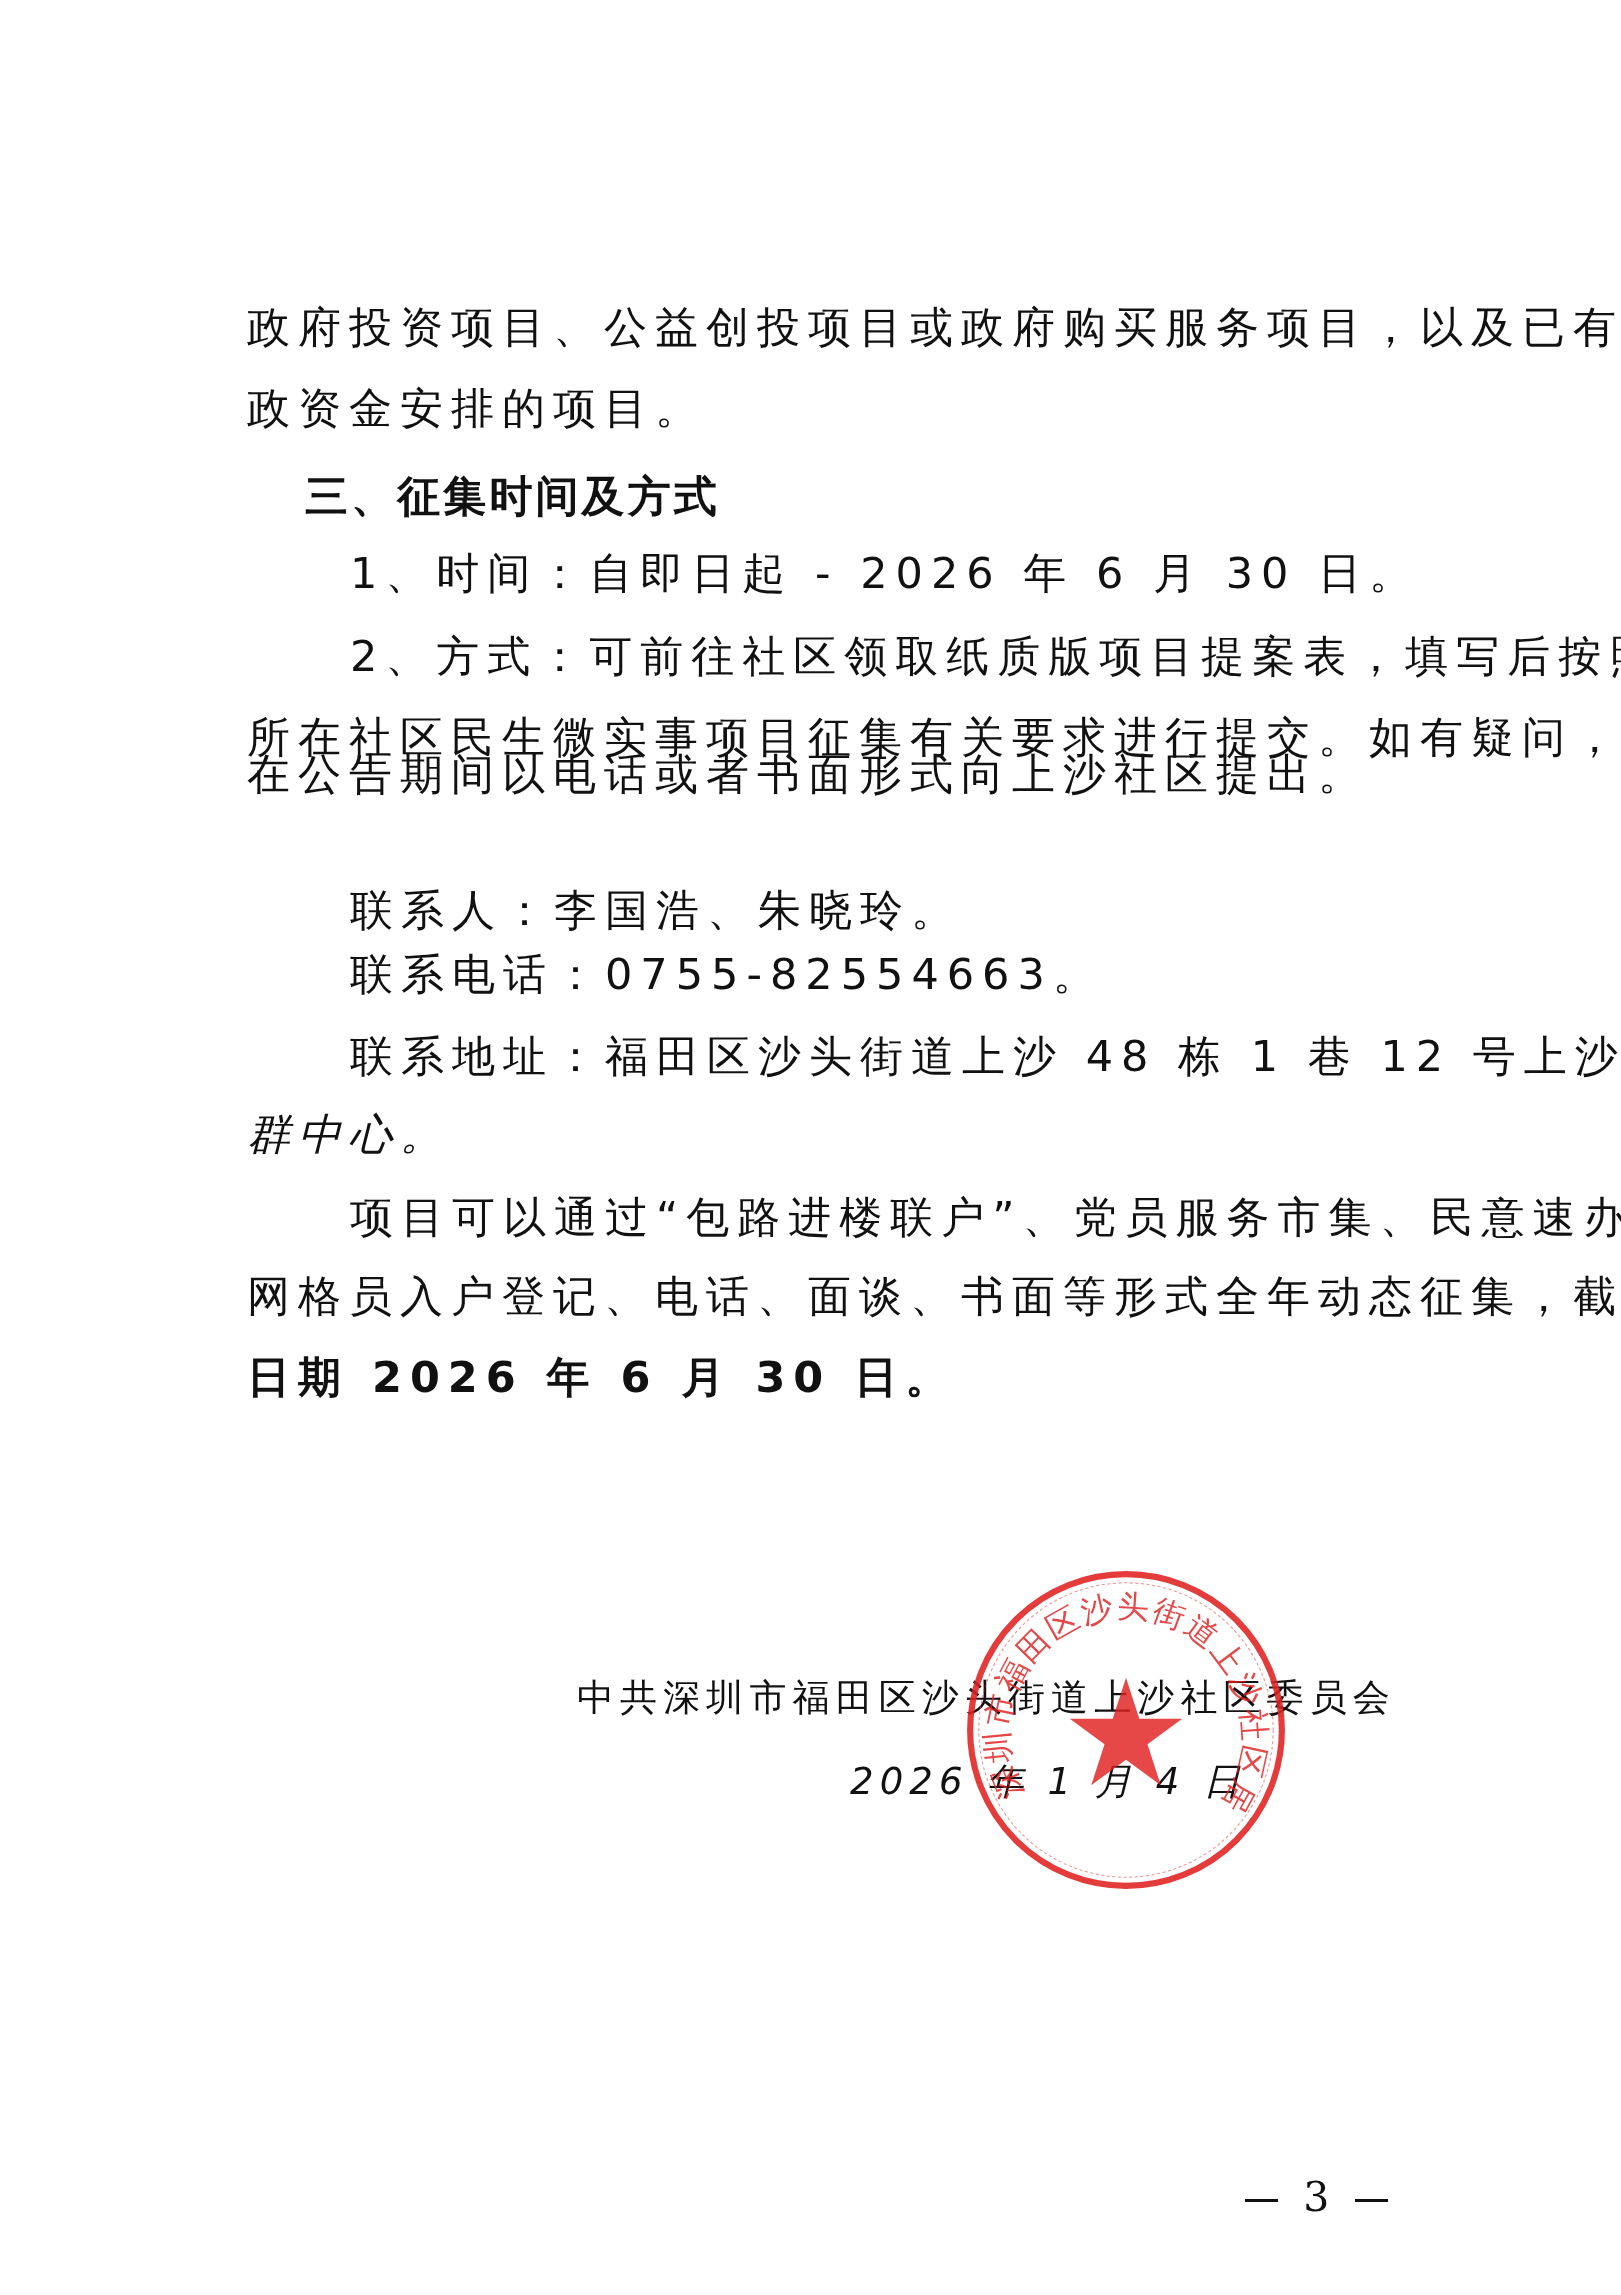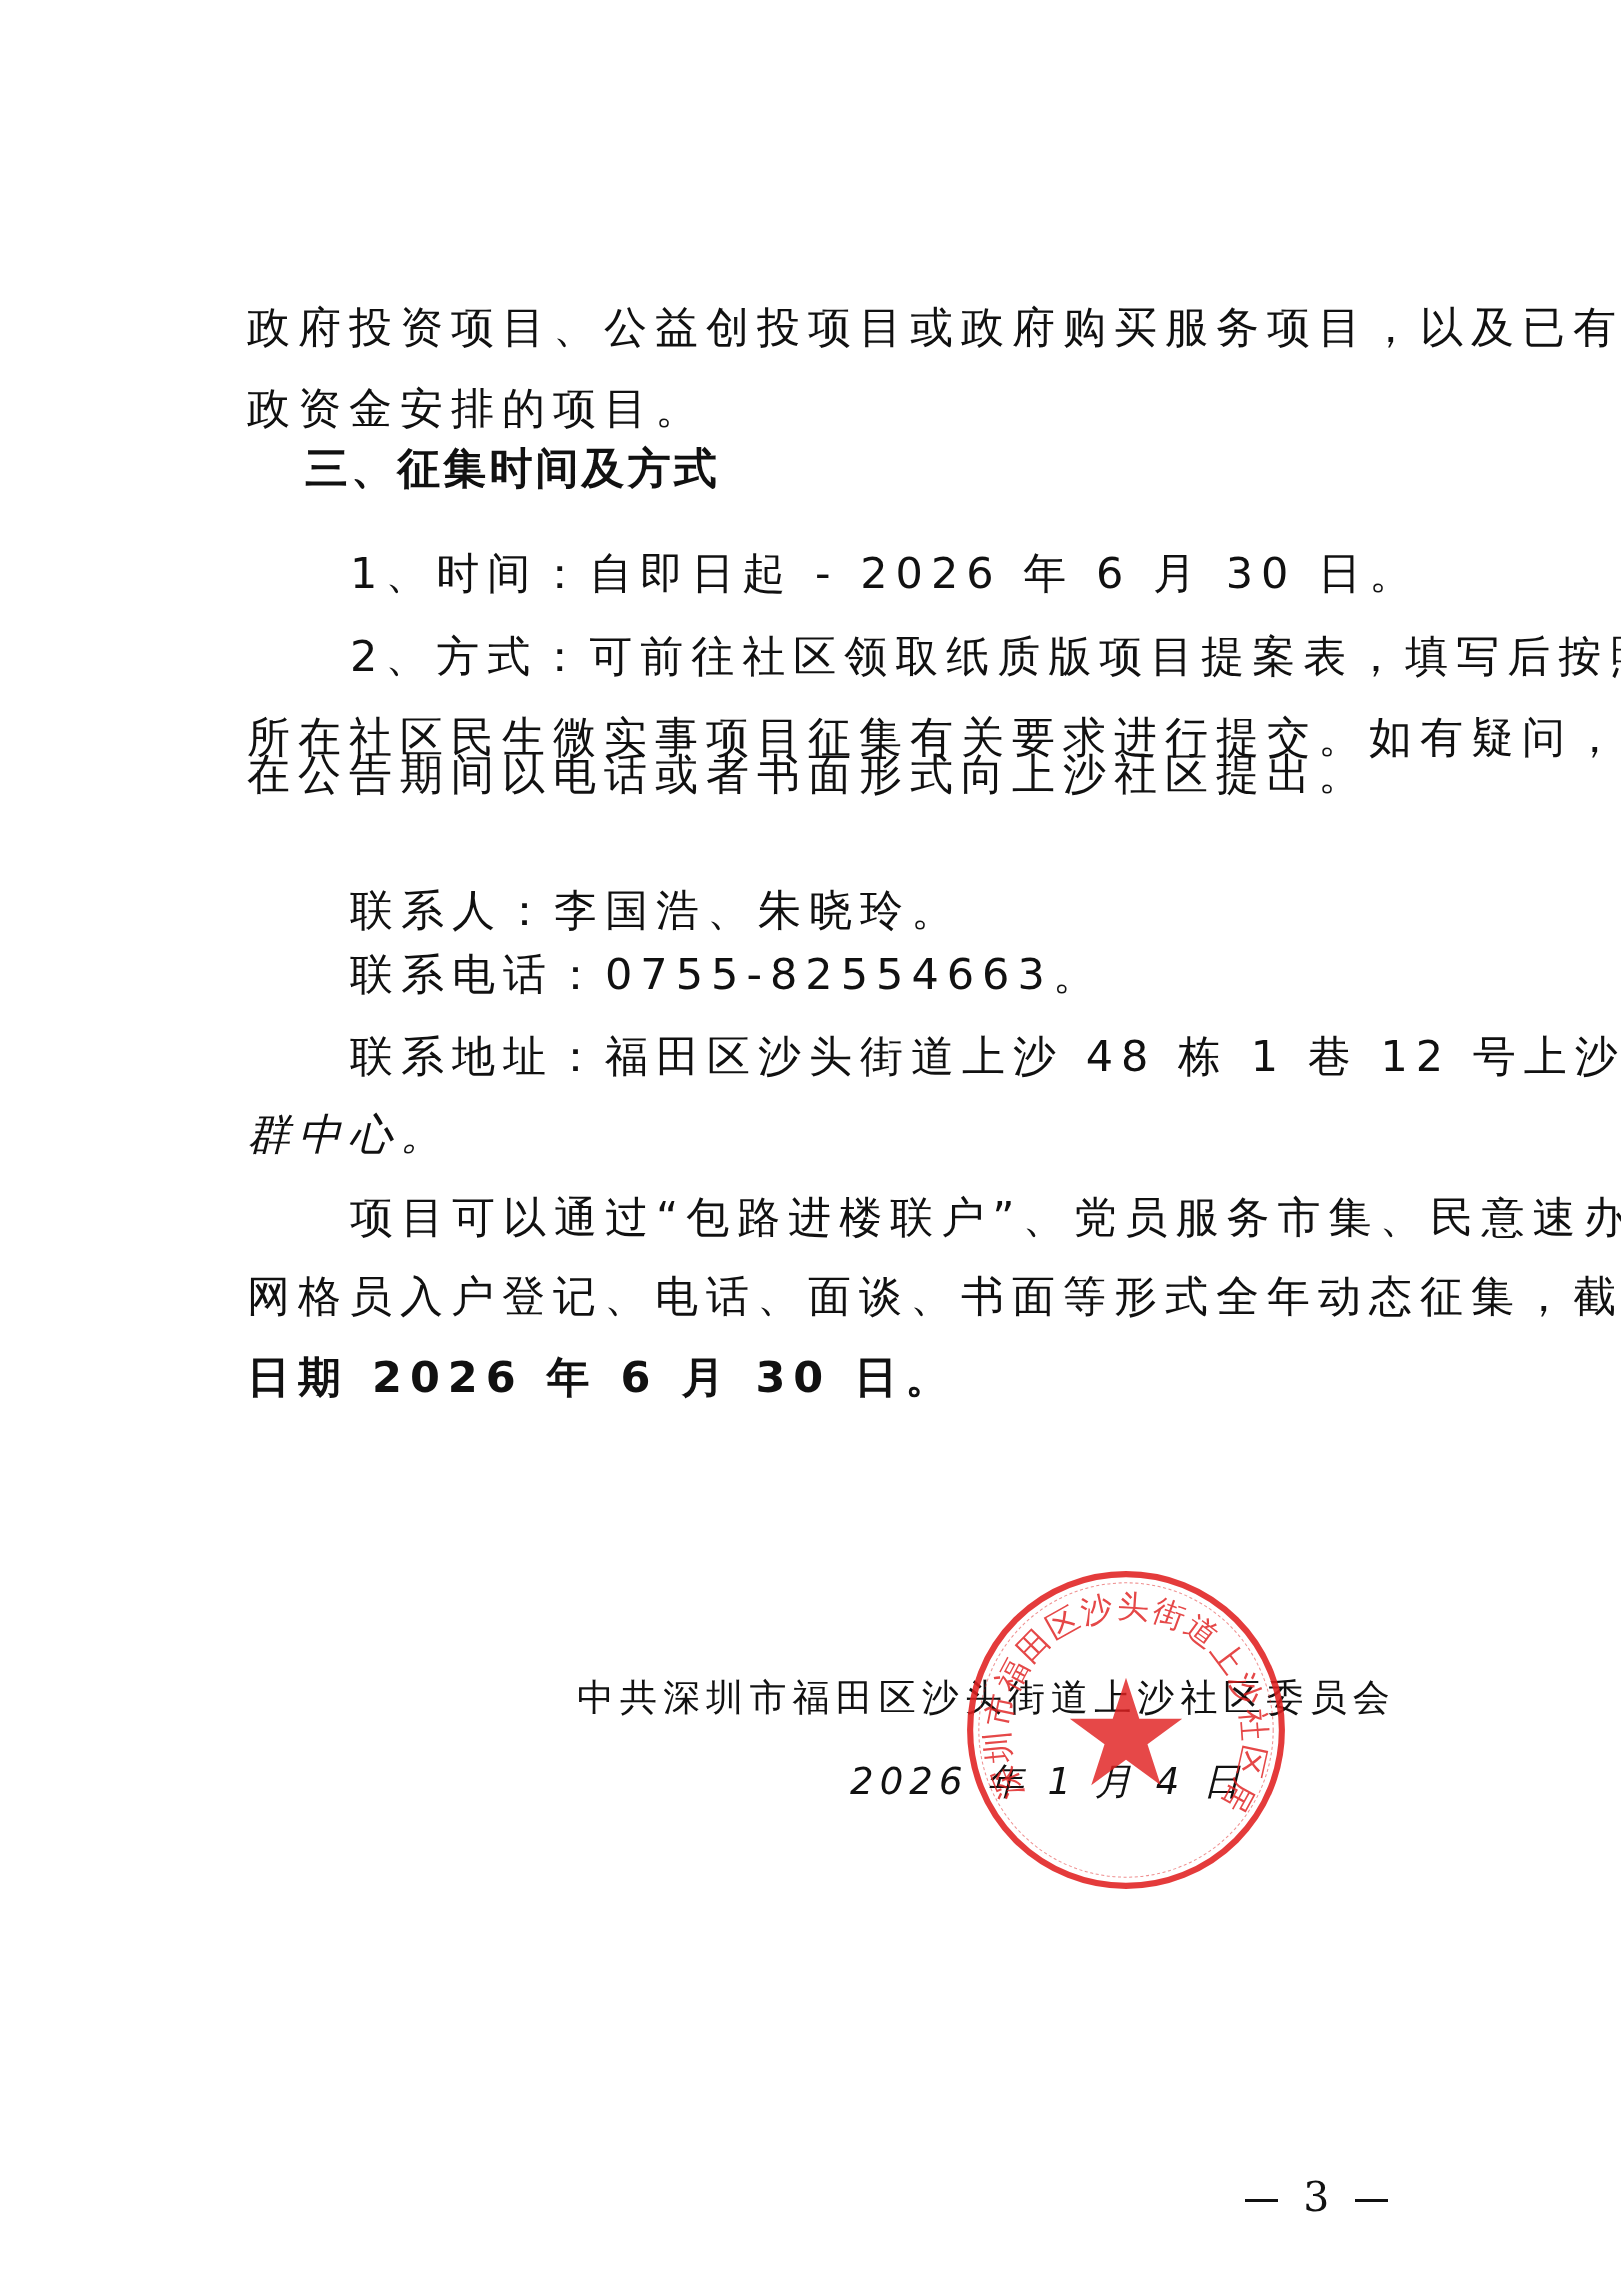--- a/index.html
+++ b/index.html
@@ -16,21 +16,21 @@
   .stamp { position: absolute; left: 964px; top: 1568px; width: 324px; height: 324px; }
 </style>
 </head>
 <body>
 
 <div>
 
   <div class="line" style="top:302px;">政府投资项目、公益创投项目或政府购买服务项目，以及已有财</div>
   <div class="line" style="top:383px;">政资金安排的项目。</div>
 
-  <div class="line heading" style="top:443px;">三、征集时间及方式</div>
+  <div class="line heading" style="top:471px;">三、征集时间及方式</div>
 
   <div class="line indent" style="top:548px;">1、时间：自即日起 - 2026 年 6 月 30 日。</div>
 
   <div class="line indent" style="top:631px;">2、方式：可前往社区领取纸质版项目提案表，填写后按照</div>
   <div class="line" style="top:712px;">所在社区民生微实事项目征集有关要求进行提交。如有疑问，请</div>
   <div class="line" style="top:749px;">在公告期间以电话或者书面形式向上沙社区提出。</div>
 
   <div class="line indent" style="top:885px;">联系人：李国浩、朱晓玲。</div>
   <div class="line indent" style="top:949px;">联系电话：0755-82554663。</div>
   <div class="line indent" style="top:1031px;">联系地址：福田区沙头街道上沙 48 栋 1 巷 12 号上沙社区党</div>

